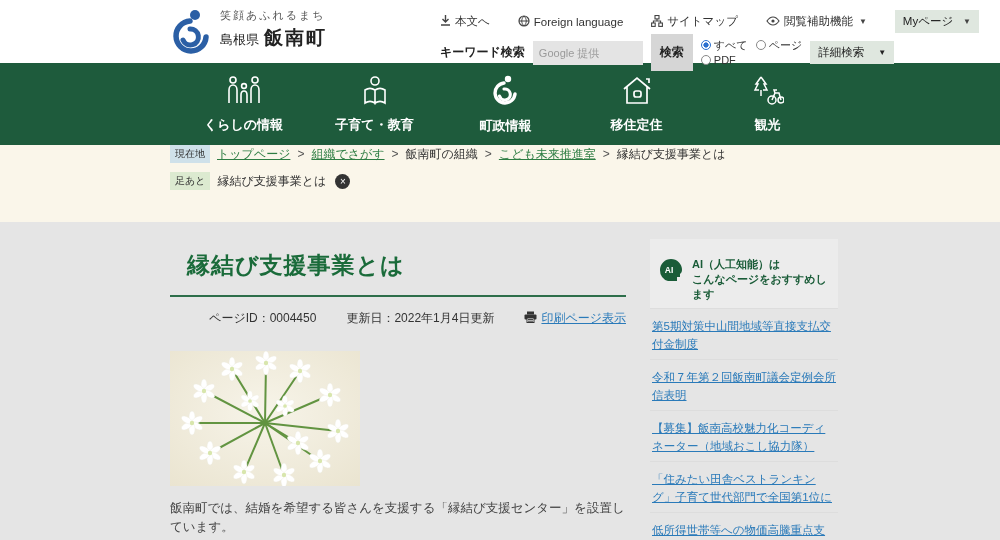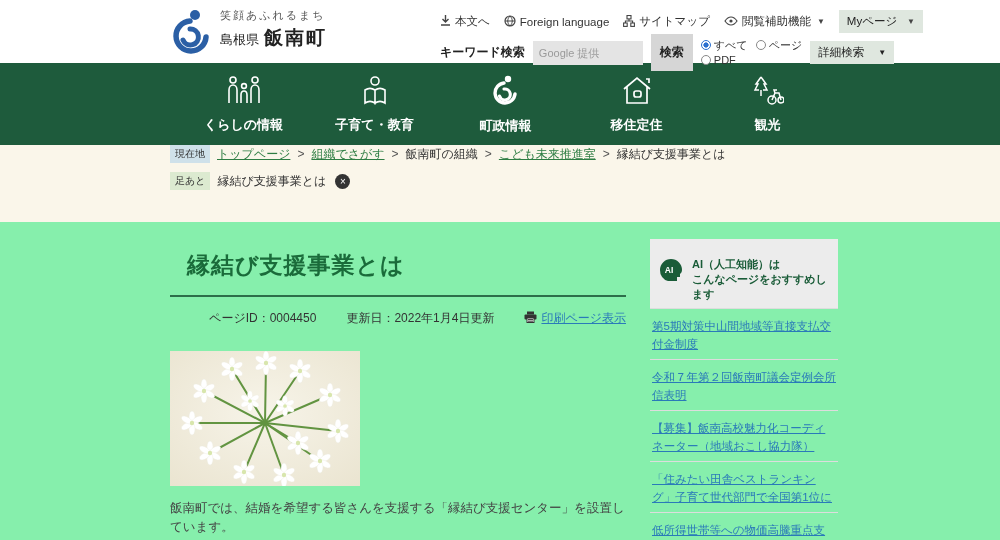--- a/index.html
+++ b/index.html
@@ -1,28 +1,28 @@
 <!DOCTYPE html>
 <html lang="ja"><head>
 <meta charset="utf-8">
 <style>
   * { margin:0; padding:0; box-sizing:border-box; }
   html,body { width:1000px; height:540px; overflow:hidden; background:#fff;
     font-family:"Liberation Sans","DejaVu Sans",sans-serif; color:#333; }
-  .page { position:relative; width:1000px; height:540px; background:#86efac; }
+  .page { position:relative; width:1000px; height:540px; background:#e5e5e5; }
 
   
   .hdr { position:relative; height:63px; background:#fff; }
   .logo { position:absolute; left:170px; top:7px; display:flex; align-items:flex-start; gap:8px; cursor:pointer; }
   .logo-text .tagline { font-size:11px; color:#555; letter-spacing:2px; margin-top:1px; }
   .town-line { display:flex; align-items:baseline; gap:5px; margin-top:2px; }
   .pref { font-size:13px; color:#222; }
   .town { font-size:19px; font-weight:bold; color:#222; letter-spacing:2px; }
 
-  .util { position:absolute; left:440px; top:10px; display:flex; align-items:center; gap:14px; font-size:11.5px; color:#333; }
+  .util { position:absolute; left:440px; top:10px; display:flex; align-items:center; gap:28px; font-size:11.5px; color:#333; }
   .util a { display:flex; align-items:center; gap:4px; color:#333; text-decoration:none; cursor:pointer; }
   .util .caret { font-size:8px; color:#444; margin-left:2px; }
   .btn-soft { display:flex; justify-content:space-between; align-items:center; width:84px; height:23px;
     background:#dfe7df; border:none; font-size:11.5px; color:#222; padding:0 8px; cursor:pointer;
     font-family:inherit; }
   .btn-soft .caret { font-size:8px; }
 
   .searchrow { position:absolute; left:440px; top:34px; display:flex; align-items:center; gap:8px; }
   .s-label { font-size:12px; font-weight:bold; color:#222; }
   .s-input { width:110px; height:24px; background:#e4e4e4; border:none; font-size:11px; padding:0 6px;

